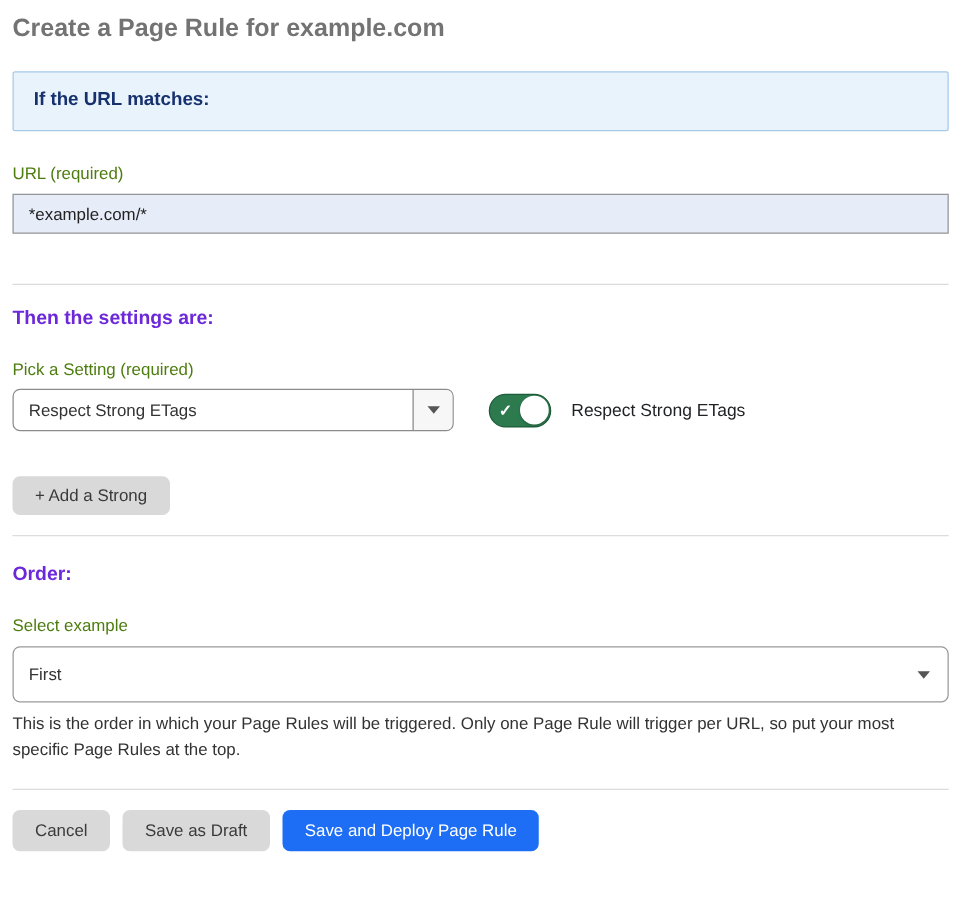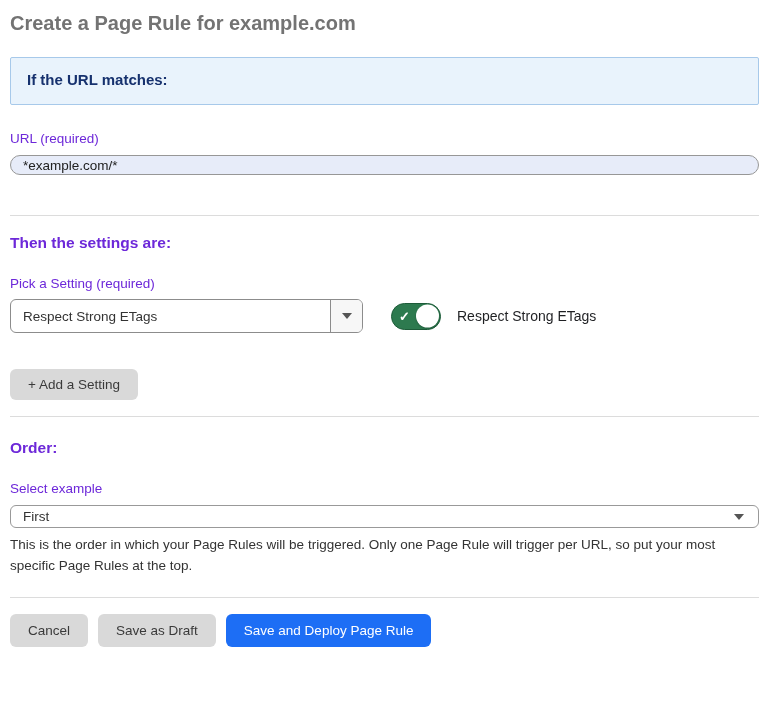--- a/index.html
+++ b/index.html
@@ -33,30 +33,30 @@
   .info-box .info-heading { font-weight: bold; }
   .info-box .info-link {
     color: #2b6cd9;
     text-decoration: underline;
     cursor: pointer;
   }
 
   .field-label {
     margin-top: 26px;
     font-size: 13.5px;
-    color: #6d28d9;
+    color: #4d7c0f;
   }
   .url-input {
     display: block;
     margin-top: 9px;
     width: 100%;
-    height: 20px;
+    height: 32px;
     background: #e7ecf9;
     border: 1px solid #979797;
-    border-radius: 10px;
+    border-radius: 0;
     padding: 0 12px;
     font-size: 13.5px;
     font-family: "Liberation Sans", sans-serif;
     color: #222;
   }
 
   .divider {
     border: none;
     border-top: 1px solid #dcdcdc;
     height: 0;
@@ -170,21 +170,21 @@
 
   .add-setting-btn {
     margin-top: 36px;
     height: 31px;
   }
 
   .select-label { margin-top: 24px; }
   .order-select {
     margin-top: 9px;
     width: 100%;
-    height: 23px;
+    height: 45px;
     background: #ffffff;
     border: 1px solid #999;
     border-radius: 6px;
     display: flex;
     align-items: center;
     justify-content: space-between;
     padding: 0 14px 0 12px;
     cursor: pointer;
   }
   .order-select .select-value {
@@ -236,21 +236,21 @@
     </div>
     <div class="toggle-group">
       <div class="toggle">
         <span class="check-icon">✓</span>
         <span class="knob"></span>
       </div>
       <span class="toggle-label">Respect Strong ETags</span>
     </div>
   </div>
 
-  <button class="btn btn-gray add-setting-btn">+ Add a Setting</button>
+  <button class="btn btn-gray add-setting-btn">+ Add a Strong</button>
 
   <hr class="divider divider-2">
 
   <h2 class="section-heading order-heading">Order:</h2>
 
   <div class="field-label select-label">Select example</div>
 
   <div class="order-select">
     <span class="select-value">First</span>
     <span class="caret"></span>

